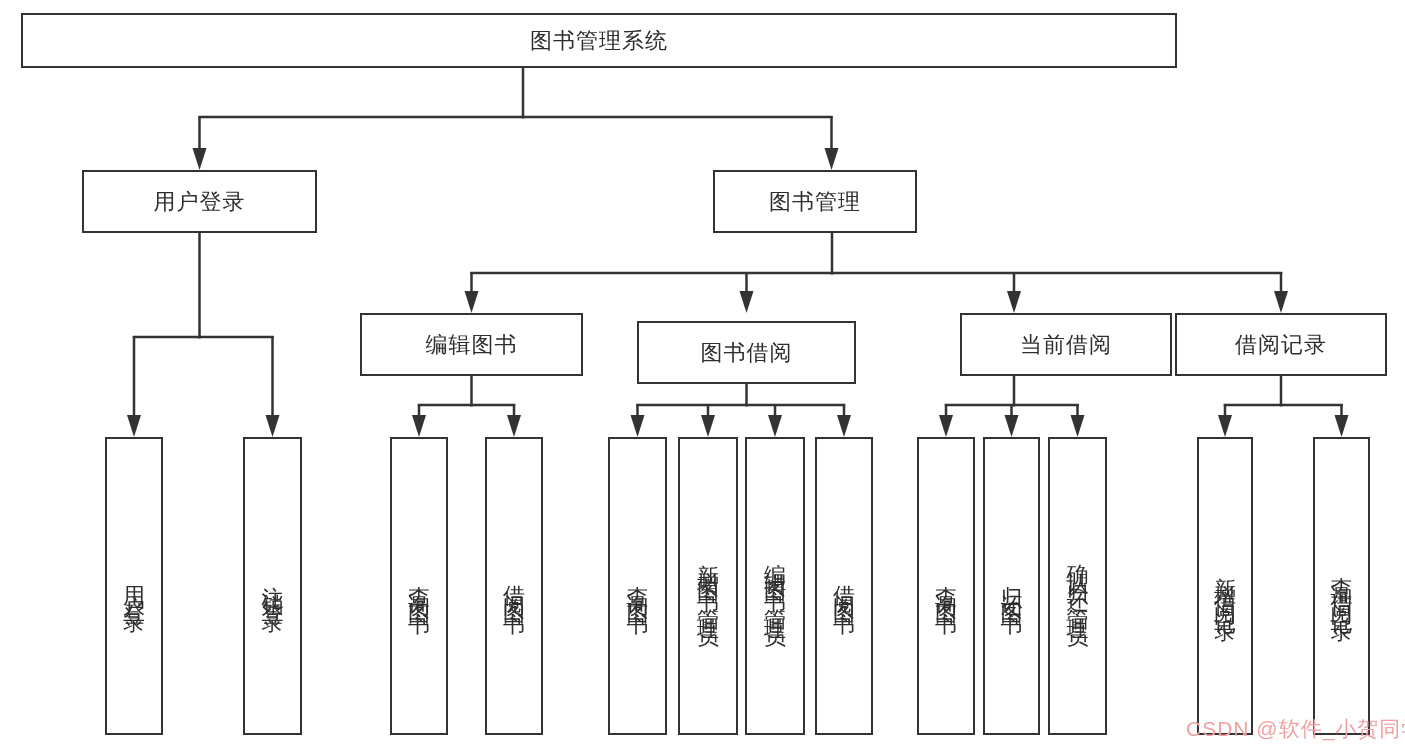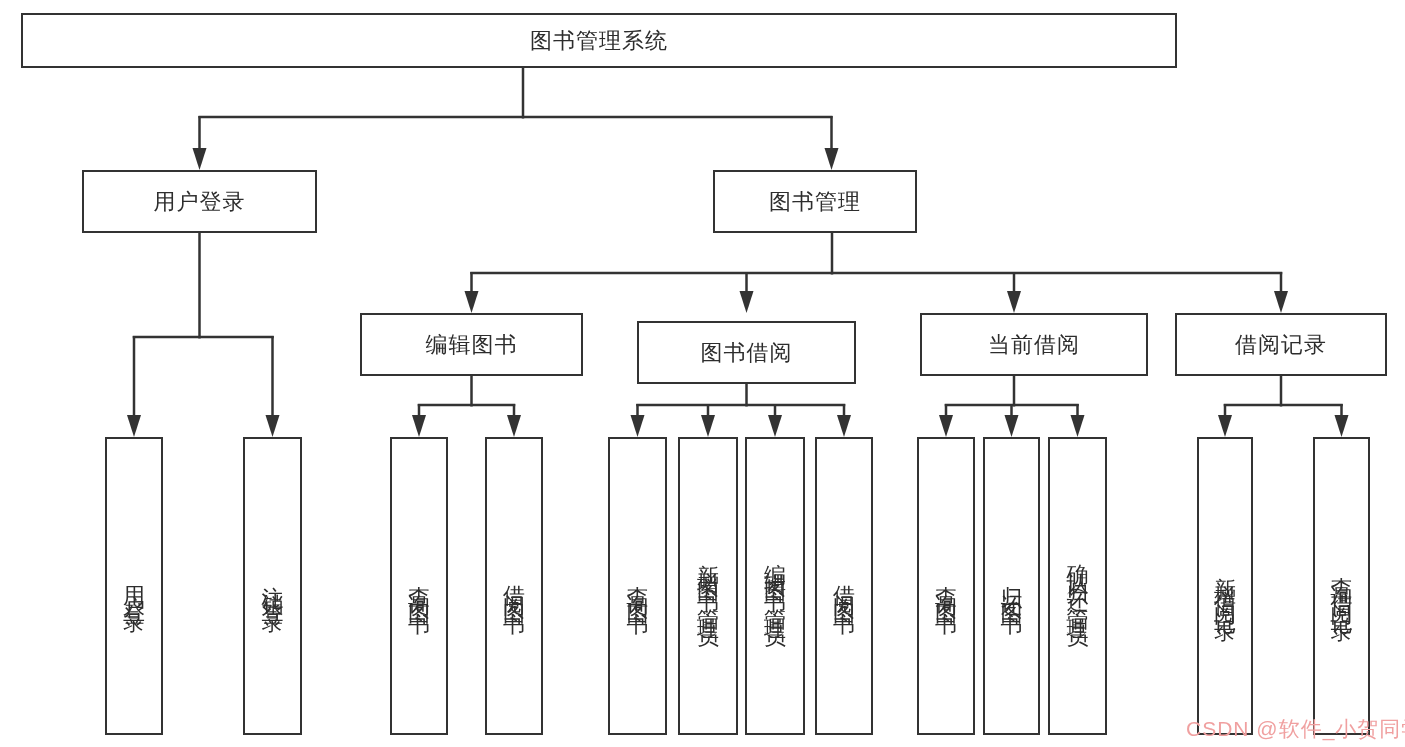--- a/index.html
+++ b/index.html
@@ -132,21 +132,21 @@
     <polygon points="1334.5,415 1348.5,415 1341.5,437"></polygon>
   </svg>
 
   <div class="node" style="left:21px; top:13px; width:1156px; height:55px;font-family:Liberation Serif, serif;">图书管理系统</div>
 
   <div class="node" style="left:82px; top:170px; width:235px; height:63px;">用户登录</div>
   <div class="node" style="left:713px; top:170px; width:204px; height:63px;">图书管理</div>
 
   <div class="node" style="left:360px; top:313px; width:223px; height:63px;">编辑图书</div>
   <div class="node" style="left:637px; top:313px; width:219px; height:63px;margin-top:8px;">图书借阅</div>
-  <div class="node" style="left:920px; top:313px; width:228px; height:63px;">当前借阅</div>
+  <div class="node" style="left:960px; top:313px; width:212px; height:63px;">当前借阅</div>
   <div class="node" style="left:1175px; top:313px; width:212px; height:63px;">借阅记录</div>
 
   <div class="leaf" style="left:105px; top:437px; width:58px; height:298px;">
     <span>用户登录</span>
   </div>
   <div class="leaf" style="left:243px; top:437px; width:59px; height:298px;">
     <span>注销登录</span>
   </div>
 
   <div class="leaf" style="left:390px; top:437px; width:58px; height:298px;">

